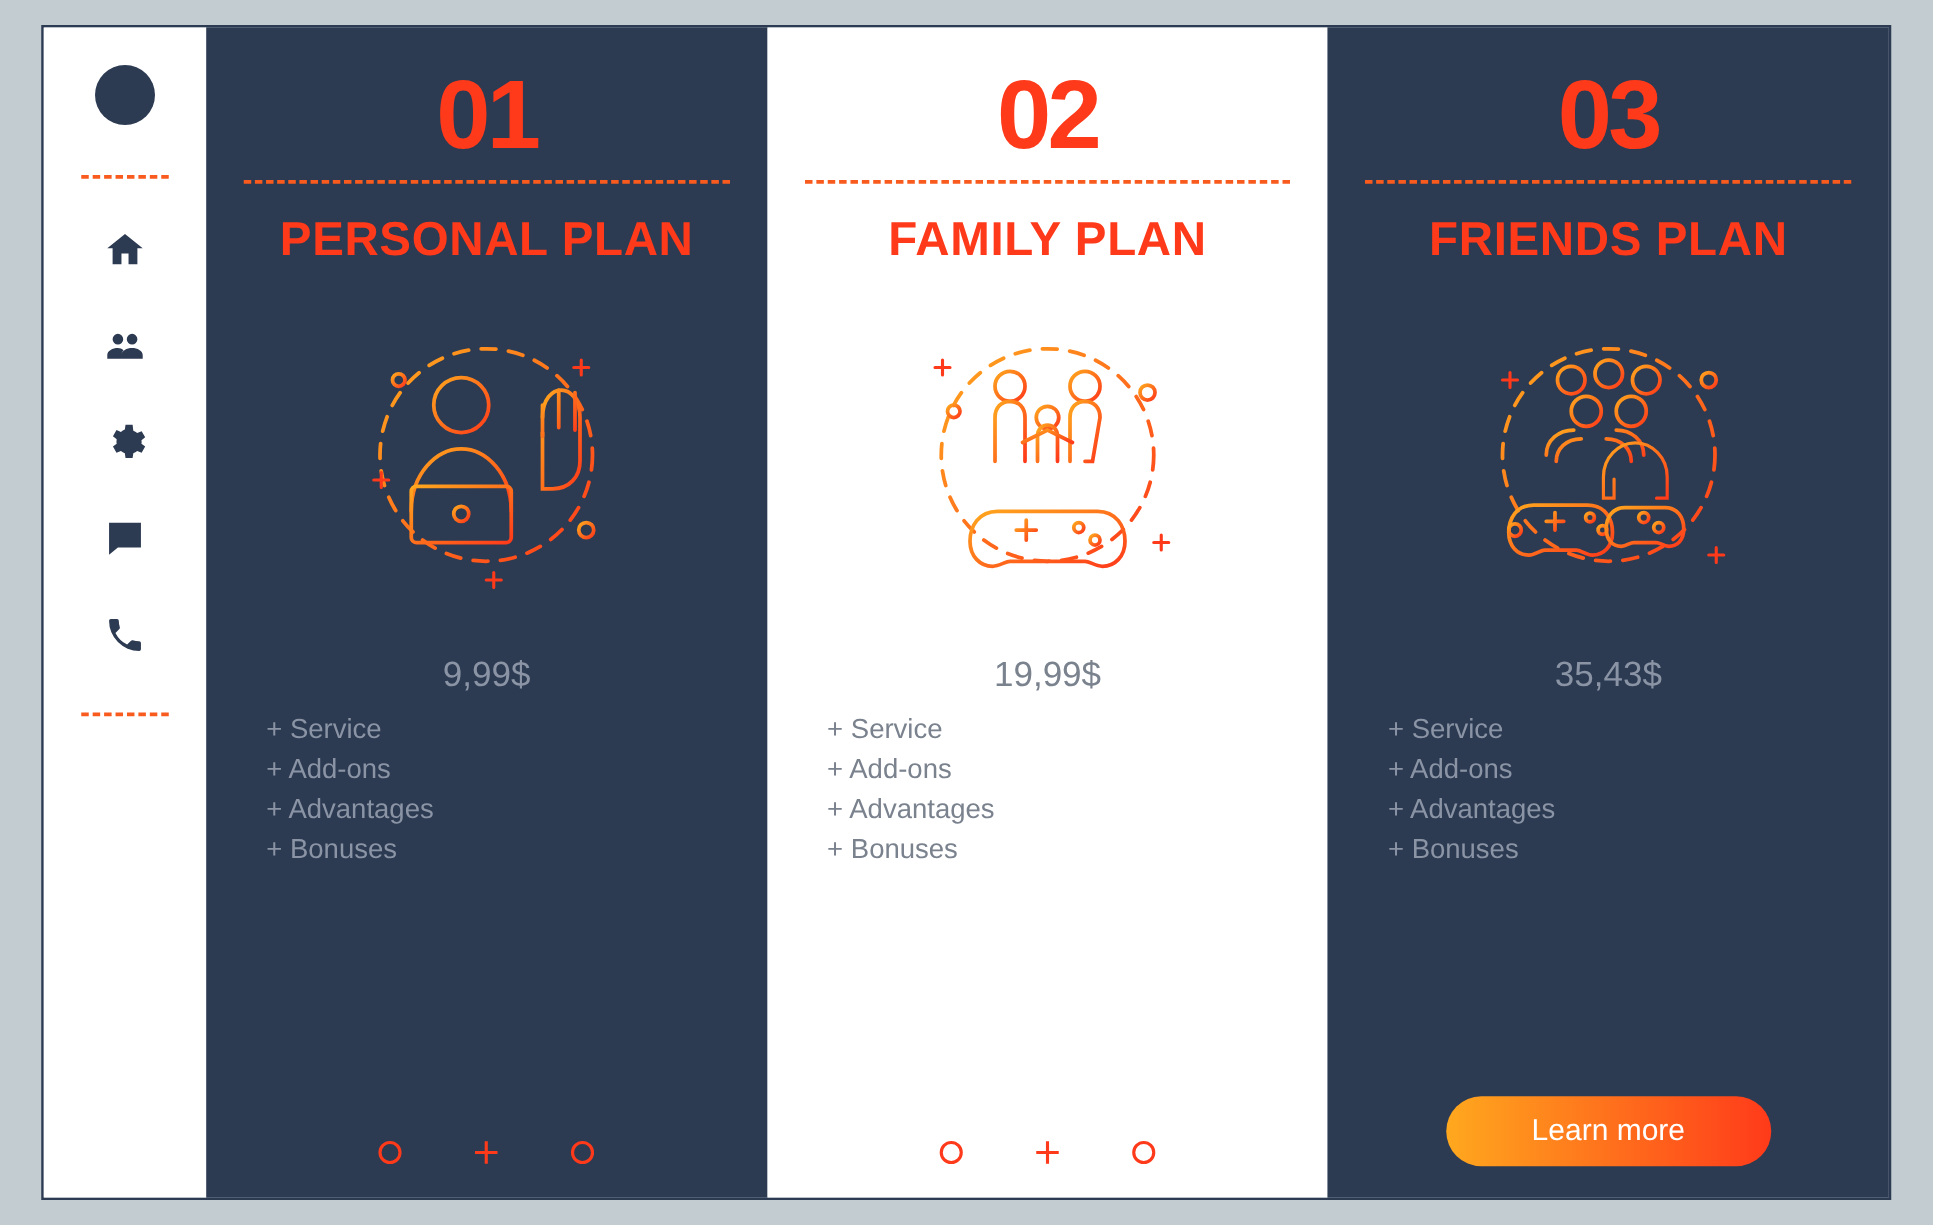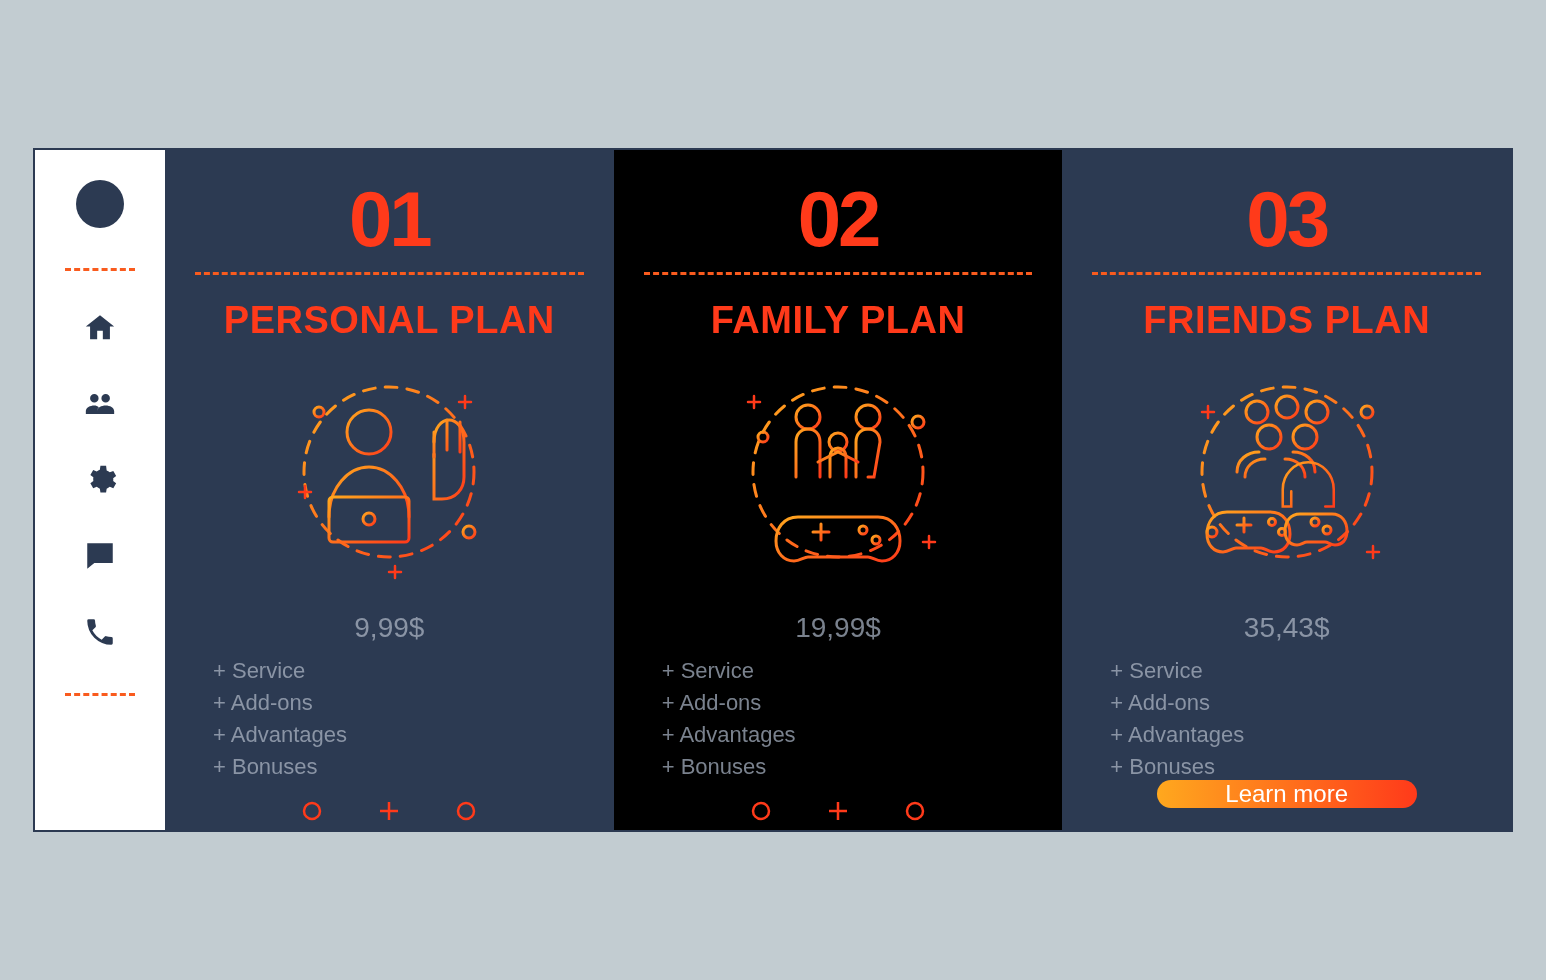--- a/index.html
+++ b/index.html
@@ -7,21 +7,21 @@
     background: #c2ccd1;
     font-family: -apple-system, BlinkMacSystemFont, "Segoe UI", Arial, sans-serif;
     display: flex;
     align-items: center;
     justify-content: center;
     min-height: 980px;
     width: 1546px;
   }
   .frame {
     width: 1480px;
-    height: 684px;
+    height: 940px;
     display: flex;
     border: 2px solid #2c3a52;
   }
   
   .sidebar {
     width: 130px;
     background: #fff;
     display: flex;
     flex-direction: column;
     align-items: center;
@@ -47,21 +47,21 @@
   
   .plan {
     flex: 1;
     display: flex;
     flex-direction: column;
     align-items: center;
     padding: 30px 30px 25px;
     position: relative;
   }
   .plan.dark { background: #2c3a52; }
-  .plan.light { background: #000000; }
+  .plan.light { background: #ffffff; }
   .plan-number {
     font-size: 78px;
     font-weight: 800;
     letter-spacing: -3px;
     color: #ff3a1a;
     line-height: 1;
   }
   .divider {
     width: 100%;
     height: 0;

